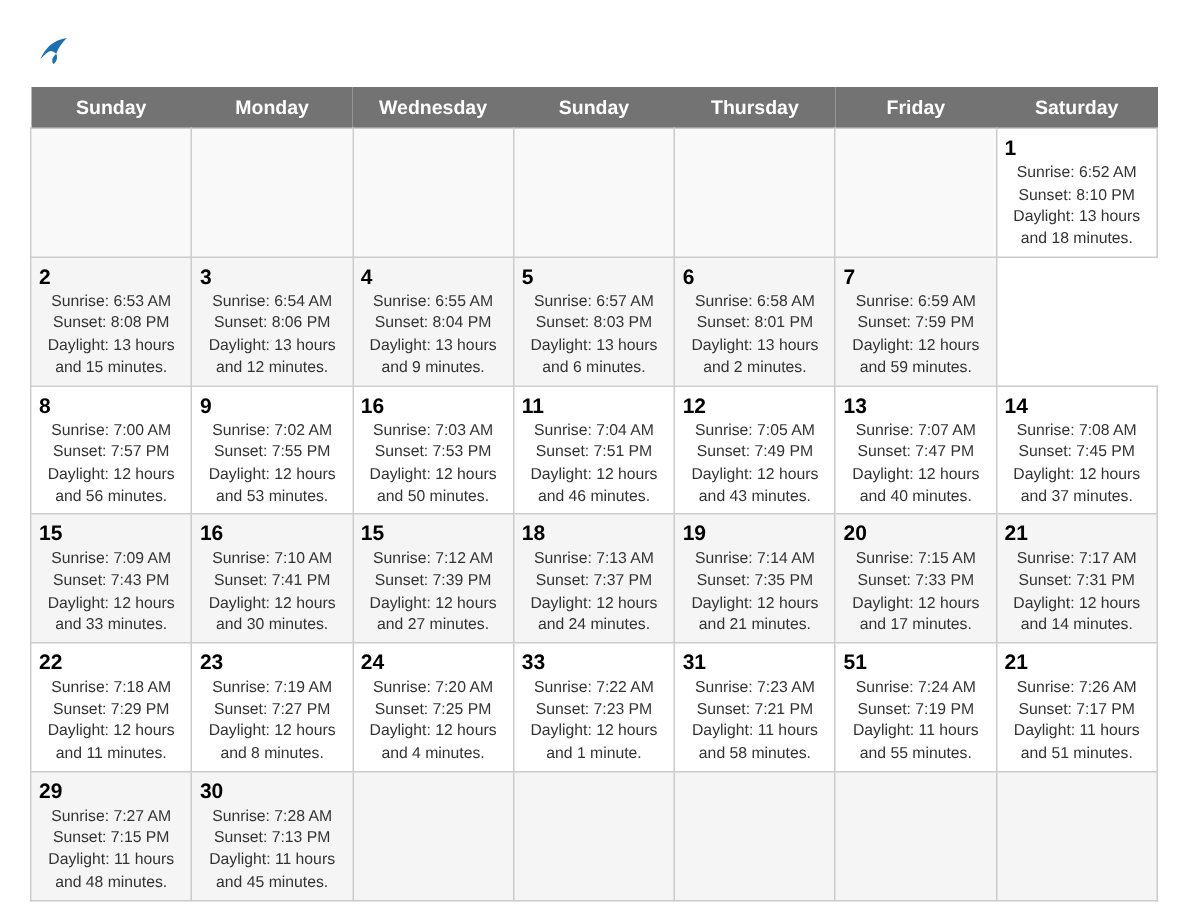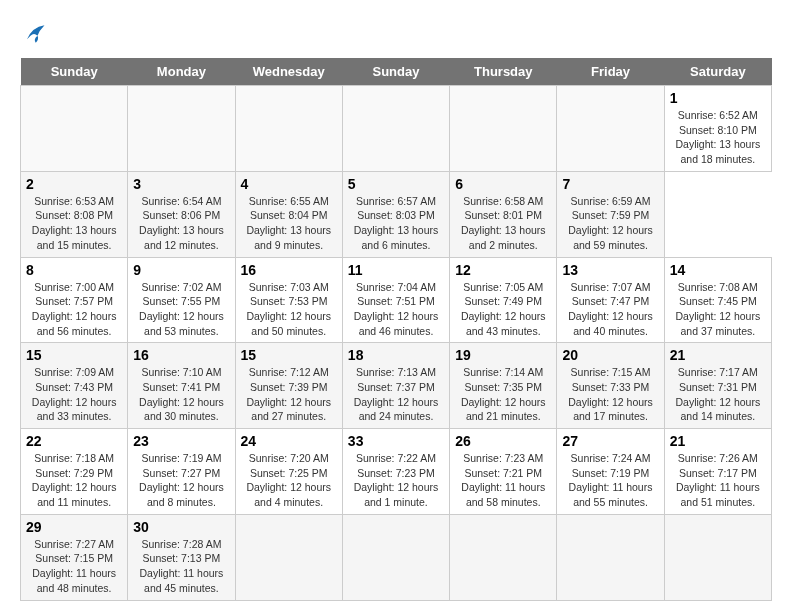--- a/index.html
+++ b/index.html
@@ -320,29 +320,29 @@
       </td>
         <td>
         <span class="day-num">33</span>
         <div class="day-info">
           Sunrise: 7:22 AM<br>
           Sunset: 7:23 PM<br>
           Daylight: 12 hours and 1 minute.
         </div>
       </td>
         <td>
-        <span class="day-num">26</span>
+        <span class="day-num">31</span>
         <div class="day-info">
           Sunrise: 7:23 AM<br>
           Sunset: 7:21 PM<br>
           Daylight: 11 hours and 58 minutes.
         </div>
       </td>
         <td>
-        <span class="day-num">27</span>
+        <span class="day-num">51</span>
         <div class="day-info">
           Sunrise: 7:24 AM<br>
           Sunset: 7:19 PM<br>
           Daylight: 11 hours and 55 minutes.
         </div>
       </td>
         <td>
         <span class="day-num">21</span>
         <div class="day-info">
           Sunrise: 7:26 AM<br>

